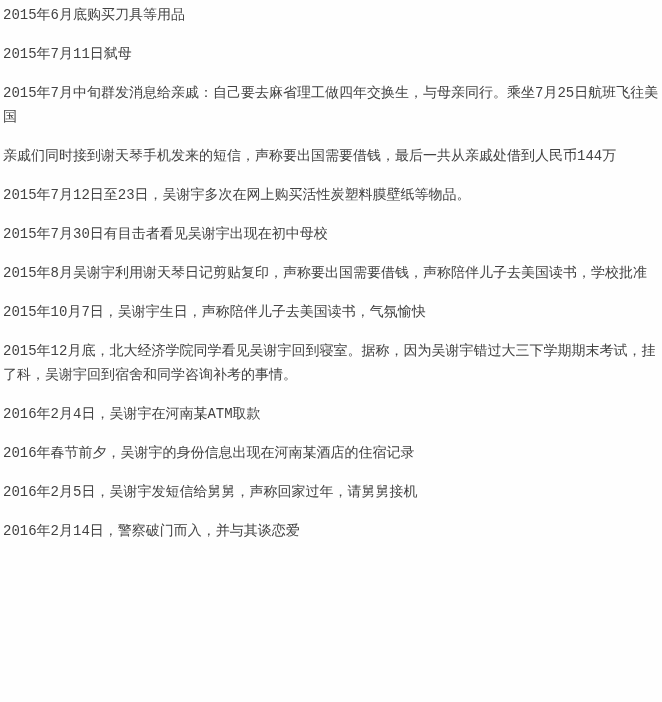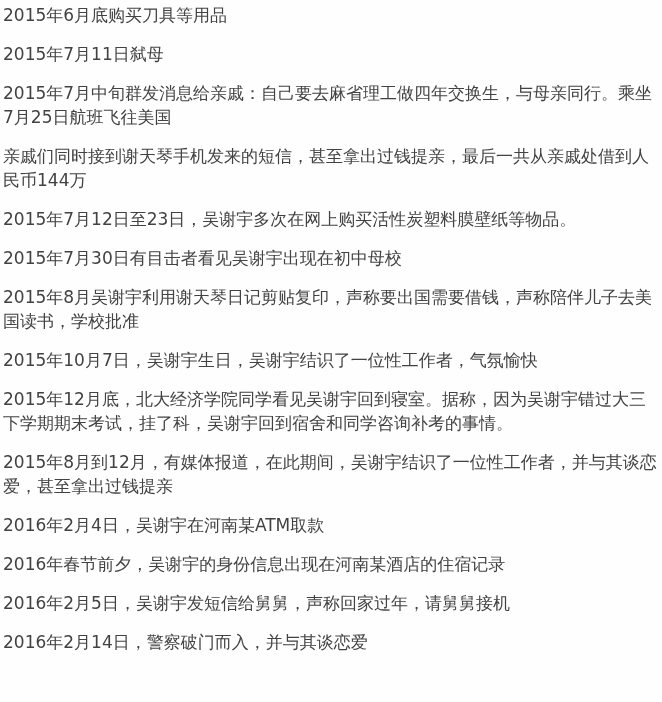--- a/index.html
+++ b/index.html
@@ -10,42 +10,42 @@
     width: 662px;
     height: 702px;
     background: #fefefe;
     overflow: hidden;
     font-family: "DejaVu Sans", sans-serif;
   }
   .article {
     box-sizing: border-box;
     width: 662px;
     padding: 3px 2px 0 3px;
-    font-size: 17px;
+    font-size: 14px;
     line-height: 24px;
     color: #424242;
     text-align: left;
     word-break: break-all;
+    font-family: Liberation Mono, monospace;
   }
   .article p.entry {
     margin: 0 0 15px 0;
     padding: 0;
   }
 </style>
 </head>
 <body style="background: rgb(254, 254, 254);">
 
 <main class="article">
   <p class="entry">2015年6月底购买刀具等用品</p>
   <p class="entry">2015年7月11日弑母</p>
   <p class="entry">2015年7月中旬群发消息给亲戚：自己要去麻省理工做四年交换生，与母亲同行。乘坐7月25日航班飞往美国</p>
-  <p class="entry">亲戚们同时接到谢天琴手机发来的短信，甚至拿出过钱提亲，最后一共从亲戚处借到人民币144万</p>
+  <p class="entry">亲戚们同时接到谢天琴手机发来的短信，声称要出国需要借钱，最后一共从亲戚处借到人民币144万</p>
   <p class="entry">2015年7月12日至23日，吴谢宇多次在网上购买活性炭塑料膜壁纸等物品。</p>
   <p class="entry">2015年7月30日有目击者看见吴谢宇出现在初中母校</p>
   <p class="entry">2015年8月吴谢宇利用谢天琴日记剪贴复印，声称要出国需要借钱，声称陪伴儿子去美国读书，学校批准</p>
-  <p class="entry">2015年10月7日，吴谢宇生日，吴谢宇结识了一位性工作者，气氛愉快</p>
+  <p class="entry">2015年10月7日，吴谢宇生日，声称陪伴儿子去美国读书，气氛愉快</p>
   <p class="entry">2015年12月底，北大经济学院同学看见吴谢宇回到寝室。据称，因为吴谢宇错过大三下学期期末考试，挂了科，吴谢宇回到宿舍和同学咨询补考的事情。</p>
-  <p class="entry">2015年8月到12月，有媒体报道，在此期间，吴谢宇结识了一位性工作者，并与其谈恋爱，甚至拿出过钱提亲</p>
   <p class="entry">2016年2月4日，吴谢宇在河南某ATM取款</p>
   <p class="entry">2016年春节前夕，吴谢宇的身份信息出现在河南某酒店的住宿记录</p>
   <p class="entry">2016年2月5日，吴谢宇发短信给舅舅，声称回家过年，请舅舅接机</p>
   <p class="entry">2016年2月14日，警察破门而入，并与其谈恋爱</p>
 </main>
 
 </body></html>

